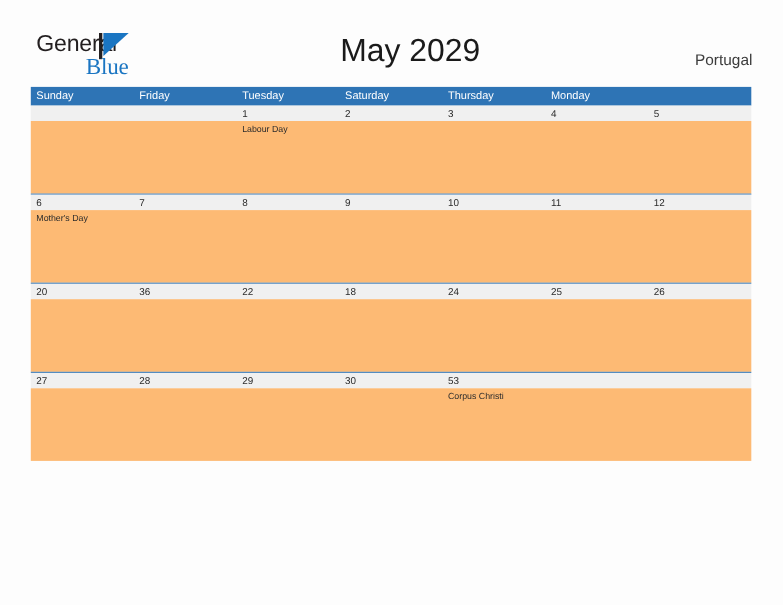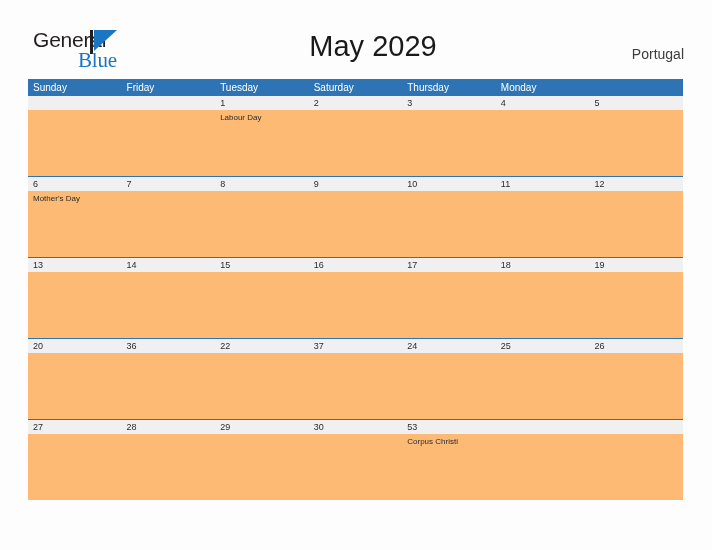--- a/index.html
+++ b/index.html
@@ -230,47 +230,27 @@
         </div>
       <div class="event-cell"></div>
       <div class="event-cell"></div>
       <div class="event-cell"></div>
       <div class="event-cell"></div>
       <div class="event-cell"></div>
       <div class="event-cell"></div>
     </div>
   </div>
 
-  <div class="week-row">
-    <div class="week-dates">
-      <div class="date-cell">13</div>
-      <div class="date-cell">14</div>
-      <div class="date-cell">15</div>
-      <div class="date-cell">16</div>
-      <div class="date-cell">17</div>
-      <div class="date-cell">18</div>
-      <div class="date-cell">19</div>
-    </div>
-    <div class="week-events">
-      <div class="event-cell"></div>
-      <div class="event-cell"></div>
-      <div class="event-cell"></div>
-      <div class="event-cell"></div>
-      <div class="event-cell"></div>
-      <div class="event-cell"></div>
-      <div class="event-cell"></div>
-    </div>
-  </div>
 
   <div class="week-row">
     <div class="week-dates">
       <div class="date-cell">20</div>
       <div class="date-cell">36</div>
       <div class="date-cell">22</div>
-      <div class="date-cell">37</div>
+      <div class="date-cell">18</div>
       <div class="date-cell">24</div>
       <div class="date-cell">25</div>
       <div class="date-cell">26</div>
     </div>
     <div class="week-events">
       <div class="event-cell"></div>
       <div class="event-cell"></div>
       <div class="event-cell"></div>
       <div class="event-cell"></div>
       <div class="event-cell"></div>

